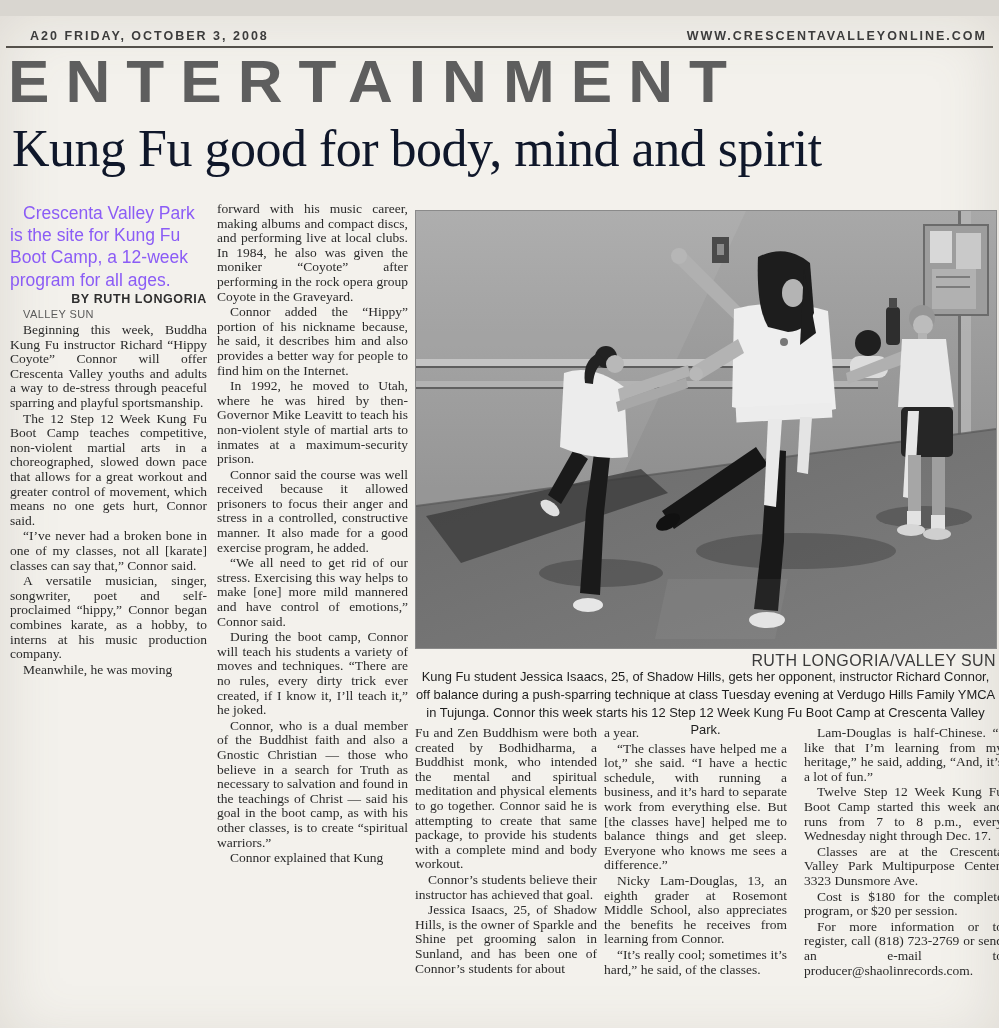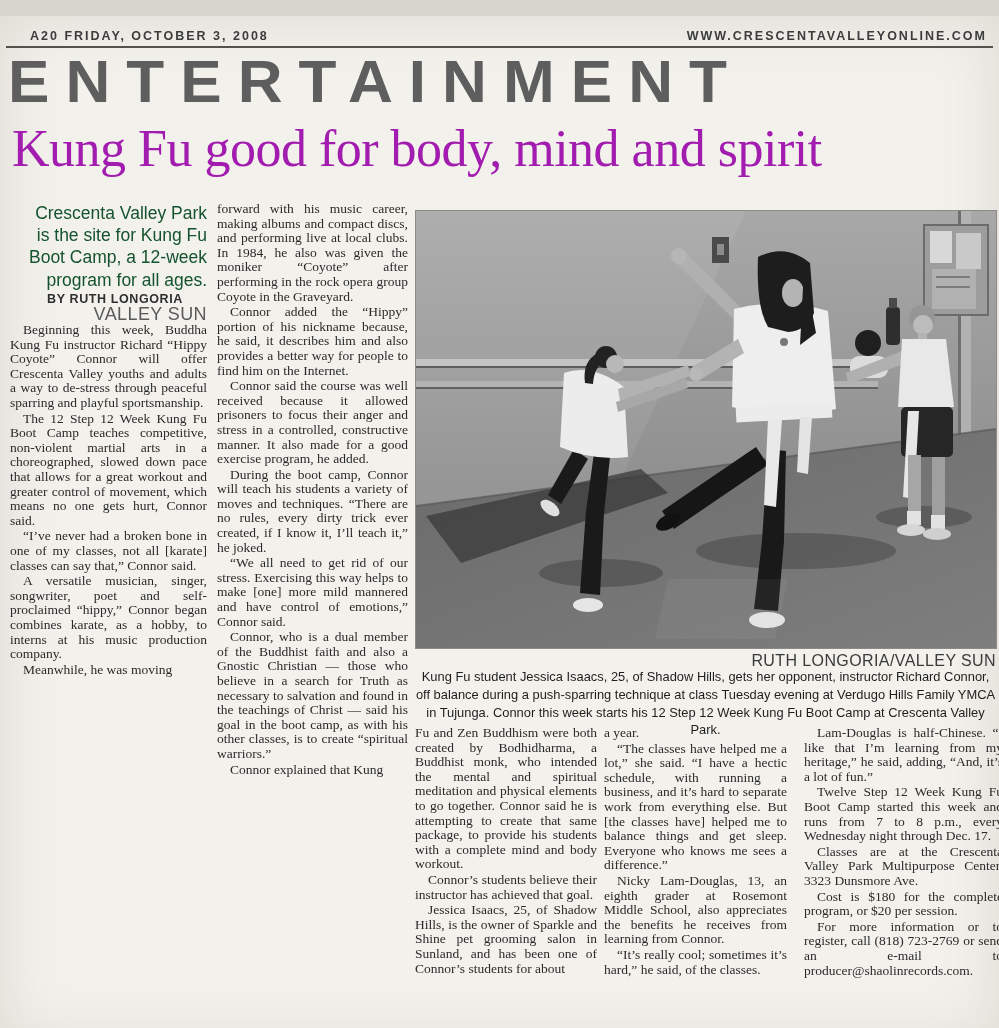--- a/index.html
+++ b/index.html
@@ -11,40 +11,40 @@
   }
   
   .mast{position:absolute;top:13px;left:30px;right:12px;display:flex;justify-content:space-between;
     font-family:"Liberation Sans", sans-serif;font-weight:bold;font-size:12.5px;letter-spacing:2px;color:#3c3c3c;}
   .mast-rule{position:absolute;top:30px;left:6px;right:6px;height:2px;background:#55514b;}
   .banner{position:absolute;top:31px;left:8px;
     font-family:"Liberation Sans", sans-serif;font-weight:bold;font-size:58px;letter-spacing:15px;
     color:#5e5e5e;transform:scaleX(1.07) scaleY(1.02);transform-origin:left top;white-space:nowrap;}
   
   .headline{position:absolute;top:103px;left:12px;width:975px;
-    font-family:"Liberation Serif", serif;font-size:52px;font-weight:normal;letter-spacing:-0.5px;color:#a21caf;}
+    font-family:"Liberation Serif", serif;font-size:52px;font-weight:normal;letter-spacing:-0.5px;color:#0f172a;}
   
   .col{position:absolute;text-align:justify;font-size:13.5px;line-height:14.6px;color:#2a2a2a;}
   .col p{margin:0 0 1px 0;text-indent:13px;}
   .col p.cont{text-indent:0;}
   .col p.dropcap{text-indent:0;}
   .col p.dropcap::first-letter{
     float:left;font-size:74px;line-height:56px;padding:5px 8px 0 0;
     font-weight:bold;color:#171717;font-family:"Liberation Serif", serif;}
   .col1{top:186px;left:10px;width:197px;height:836px;}
   .col2{top:186px;left:217px;width:191px;height:836px;}
   .col3{top:710px;left:415px;width:182px;height:312px;}
   .col4{top:710px;left:604px;width:183px;height:312px;}
   .col5{top:710px;left:804px;width:199px;height:312px;}
-  .deck{font-family:"Liberation Sans", sans-serif;font-size:17.5px;line-height:1.27;color:#14532d;
-    text-align:right;margin:0 0 16px 0;}
+  .deck{font-family:"Liberation Sans", sans-serif;font-size:17.5px;line-height:1.27;color:#8b5cf6;
+    text-align:left;margin:0 0 16px 0;}
   .byline{font-family:"Liberation Sans", sans-serif;font-size:12.5px;font-weight:bold;
-    letter-spacing:.6px;color:#2f2f2f;margin:0;text-align:center;}
-  .byline-org{font-family:"Liberation Sans", sans-serif;font-size:18px;color:#5a5a5a;
-    letter-spacing:.4px;margin:0 0 8px 0;text-align:right;}
+    letter-spacing:.6px;color:#2f2f2f;margin:0;text-align:right;}
+  .byline-org{font-family:"Liberation Sans", sans-serif;font-size:11px;color:#5a5a5a;
+    letter-spacing:.4px;margin:0 0 8px 0;text-align:left;}
   
   .photo{position:absolute;top:194px;left:415px;width:580px;height:437px;
     border:1px solid #8a8a8a;background:#9a9a9a;}
   .photo svg{display:block;width:100%;height:100%;}
   .credit{position:absolute;top:636px;left:415px;width:581px;text-align:right;
     font-family:"Liberation Sans", sans-serif;font-size:16px;letter-spacing:.4px;color:#3a3a3a;}
   .caption{position:absolute;top:652px;left:415px;width:581px;
     font-family:"Liberation Sans", sans-serif;font-size:12.9px;line-height:1.38;color:#1e1e1e;text-align:center;}
 </style>
 <title>Kung Fu good for body, mind and spirit</title></head>
@@ -70,23 +70,24 @@
         <p>The 12 Step 12 Week Kung Fu Boot Camp teaches competitive, non-violent martial arts in a choreographed, slowed down pace that allows for a great workout and greater control of movement, which means no one gets hurt, Connor said.</p>
         <p>“I’ve never had a broken bone in one of my classes, not all [karate] classes can say that,” Connor said.</p>
         <p>A versatile musician, singer, songwriter, poet and self-proclaimed “hippy,” Connor began combines karate, as a hobby, to interns at his music production company.</p>
         <p>Meanwhile, he was moving</p>
       </div>
   </div>
 
   <div class="col col2">
       <p class="cont">forward with his music career, making albums and compact discs, and performing live at local clubs. In 1984, he also was given the moniker “Coyote” after performing in the rock opera group Coyote in the Graveyard.</p>
       <p>Connor added the “Hippy” portion of his nickname because, he said, it describes him and also provides a better way for people to find him on the Internet.</p>
+      <p>In 1992, he moved to Utah, where he was hired by then-Governor Mike Leavitt to teach his non-violent style of martial arts to inmates at a maximum-security prison.</p>
       <p>Connor said the course was well received because it allowed prisoners to focus their anger and stress in a controlled, constructive manner. It also made for a good exercise program, he added.</p>
+      <p>“We all need to get rid of our stress. Exercising this way helps to make [one] more mild mannered and have control of emotions,” Connor said.</p>
       <p>During the boot camp, Connor will teach his students a variety of moves and techniques. “There are no rules, every dirty trick ever created, if I know it, I’ll teach it,” he joked.</p>
-      <p>“We all need to get rid of our stress. Exercising this way helps to make [one] more mild mannered and have control of emotions,” Connor said.</p>
       <p>Connor, who is a dual member of the Buddhist faith and also a Gnostic Christian — those who believe in a search for Truth as necessary to salvation and found in the teachings of Christ — said his goal in the boot camp, as with his other classes, is to create “spiritual warriors.”</p>
       <p>Connor explained that Kung</p>
     </div>
 
   <div class="photo">
     <svg viewBox="0 0 580 437" aria-hidden="true">
       <defs>
         <linearGradient id="wallG" x1="0" y1="0" x2="0" y2="1">
           <stop offset="0" stop-color="#a8a8a8"></stop>
             <stop offset="1" stop-color="#8d8d8d"></stop>

